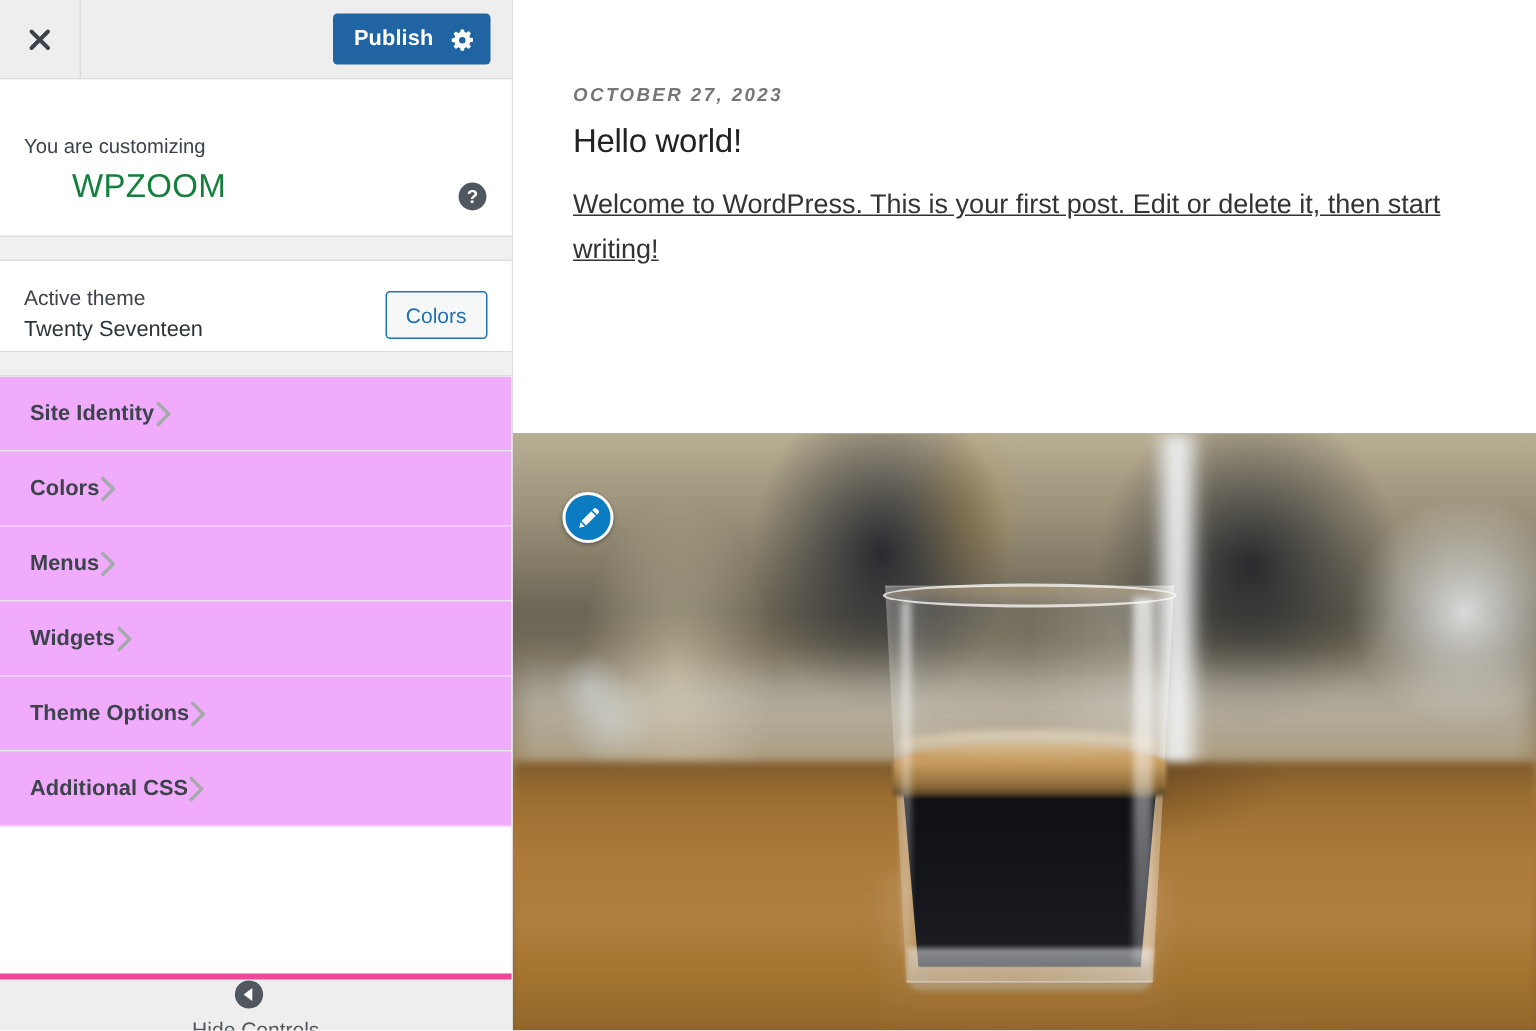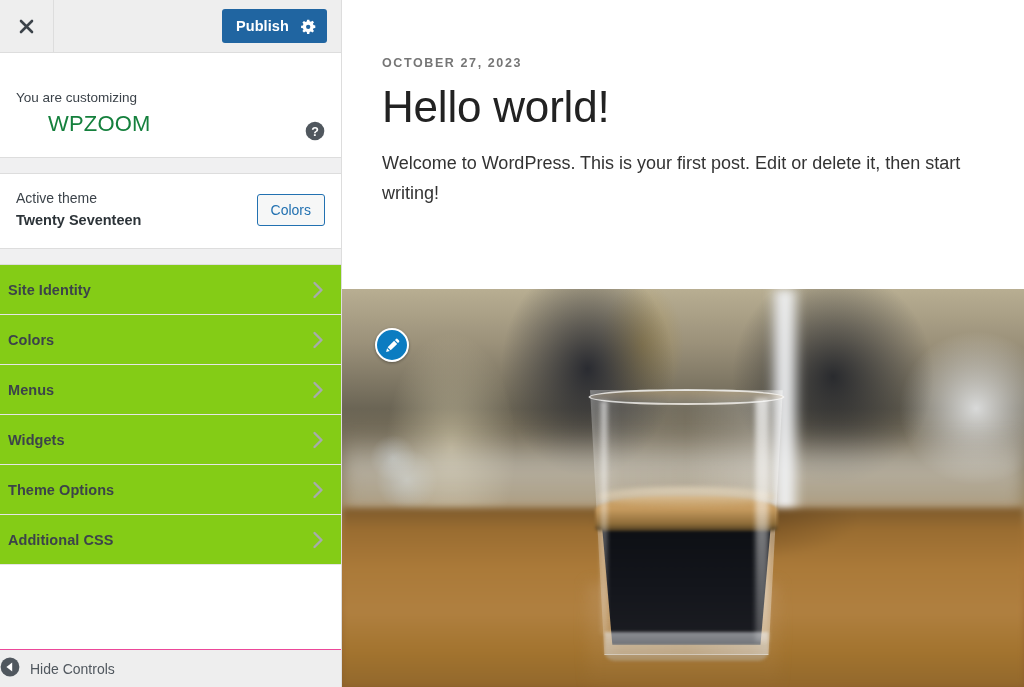--- a/index.html
+++ b/index.html
@@ -84,64 +84,65 @@
   .spacer-band {
     height: 16px; background: #f0f0f1;
     border-bottom: 1px solid #dddddd;
   }
   .spacer-band.top { border-top: none; }
 
   
   .theme-block {
     background: #fff;
     display: flex; align-items: center; justify-content: space-between;
-    padding: 14px 16px 16px 16px;
+    padding: 14px 16px 2px 16px;
     border-bottom: 1px solid #dddddd;
   }
   .theme-text { line-height: 1.5; }
   .theme-kicker { font-size: 14px; color: #3c434a; }
-  .theme-name { font-size: 14.5px; color: #2c3338; font-weight: bold; margin-top: 1px; }
+  .theme-name { font-size: 14.5px; color: #2c3338; font-weight: normal; margin-top: 1px; }
   .change-btn {
     background: #f6f7f7;
     border: 1px solid #2271b1;
     color: #2271b1;
     font-size: 14px;
     border-radius: 3px;
     padding: 7px 13px;
     cursor: pointer;
     font-family: "Liberation Sans", sans-serif;
   }
 
   
   .section-list {
     flex: 1;
     background: #fff;
     overflow: hidden;
   }
   .section-item {
     height: 50px;
-    display: flex; align-items: center; justify-content: space-between;
-    padding: 0 16px 0 8px;
+    display: flex; align-items: center; 
+    padding: 0 16px 0 20px;
     border-bottom: 1px solid #e5e5e5;
     cursor: pointer;
-    background: #84cc16;
+    background: #f0abfc;
   }
   .section-label {
     font-size: 14.5px; font-weight: bold; color: #3c434a;
     letter-spacing: .05px;
   }
   .chev { display: block; }
 
   
   .cust-footer {
     height: 38px; min-height: 38px;
     background: #eeeeee;
-    border-top: 1px solid #ec4899;
+    border-top: 4px solid #ec4899;
     display: flex; align-items: center;
     cursor: pointer;
+    flex-direction: column;
   }
   .collapse-arrow { margin-right: 10px; display:block; }
   .hide-controls-label {
     font-size: 14px; color: #50575e;
   }
 
   
   #preview {
     width: 682px; height: 687px;
     background: #fff;
@@ -150,28 +151,29 @@
   }
   .post-area {
     padding: 56px 42px 0 40px;
     background: #fff;
     height: 289px;
   }
   .post-date {
     font-size: 12.5px; font-weight: bold; color: #767676;
     letter-spacing: 1.6px; text-transform: uppercase;
     font-family: "Liberation Sans", sans-serif;
+    font-style: italic;
   }
   .post-title {
-    font-size: 44px; font-weight: normal; color: #222222;
+    font-size: 22px; font-weight: normal; color: #222222;
     margin-top: 11px; line-height: 1.2; letter-spacing: -.2px;
   }
   .post-excerpt {
     font-size: 18px; color: #333333; line-height: 1.66;
-    margin-top: 15px; max-width: 600px;
+    margin-top: 15px; max-width: 600px; text-decoration: underline;
   }
 
   
   .image-panel {
     position: absolute;
     left: 0; top: 289px;
     width: 682px; height: 398px;
     overflow: hidden;
     background: #6d6456;
   }

